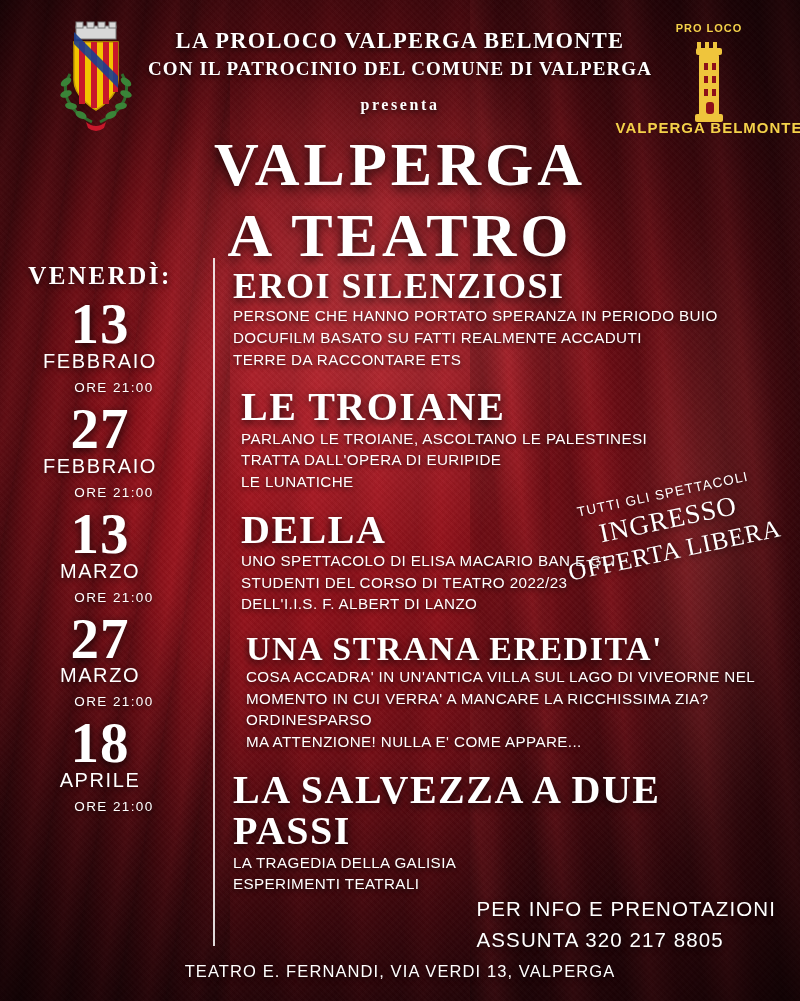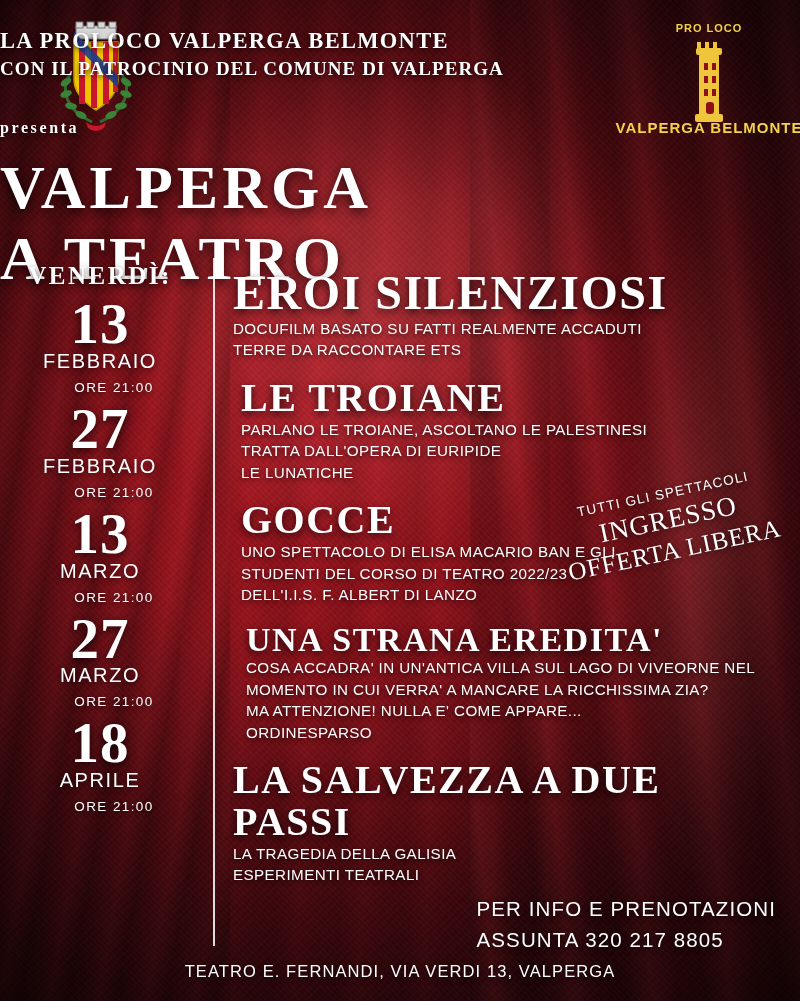--- a/index.html
+++ b/index.html
@@ -69,34 +69,34 @@
   
   .proloco { position: absolute; right: 28px; top: 18px; width: 126px; height: 124px; }
   .proloco-text {
     position: absolute; inset: 0;
     font-size: 11px; letter-spacing: 1px; color: #f4d24a; font-weight: bold;
   }
   .pl-top   { position:absolute; top: 4px;  left: 50%; transform: translateX(-50%) ; white-space: nowrap; }
   .pl-bottom{ position:absolute; bottom: 6px; left: 50%; transform: translateX(-50%); white-space: nowrap; font-size: 15px; }
 
   
-  .header { position: absolute; left: 0; right: 0; top: 28px; }
+  .header { position: absolute; left: 0; right: 0; top: 28px; text-align: center; }
   .org-line1 {
     font-family: "Liberation Serif", serif;
     font-size: 22.5px; font-weight: bold; letter-spacing: 1.3px;
     text-shadow: 0 2px 5px rgba(0,0,0,0.75);
   }
   .org-line2 {
     font-family: "Liberation Serif", serif;
     font-size: 19px; font-weight: bold; letter-spacing: 1.1px; margin-top: 4px;
     text-shadow: 0 2px 5px rgba(0,0,0,0.75);
   }
   .presenta {
     font-family: "Liberation Serif", serif;
-    font-size: 16px; font-weight: bold; letter-spacing: 2.6px; margin-top: 39px;
+    font-size: 16px; font-weight: bold; letter-spacing: 2.6px; margin-top: 16px;
     text-shadow: 0 2px 5px rgba(0,0,0,0.7);
   }
   .title-main {
     font-family: "Liberation Serif", serif;
     font-weight: bold;
     font-size: 62px;
     letter-spacing: 4px;
     margin-top: 18px;
     line-height: 1.05;
     text-shadow: 0 3px 12px rgba(0,0,0,0.8);
@@ -144,21 +144,21 @@
     letter-spacing: 1.5px;
     text-shadow: 0 3px 9px rgba(0,0,0,0.8);
     line-height: 1.04;
   }
   .show-line {
     font-size: 15.2px;
     letter-spacing: 0.4px;
     line-height: 1.42;
     text-shadow: 0 2px 5px rgba(0,0,0,0.7);
   }
-  .sz-1 .show-title { font-size: 48px; }
+  .sz-1 .show-title { font-size: 36px; }
   .sz-2 .show-title { font-size: 40px; }
   .sz-3 .show-title { font-size: 40px; }
   .sz-4 .show-title { font-size: 34px; }
   .sz-5 .show-title { font-size: 40px; }
   .indent-1 { margin-left: 0px; }
   .indent-2 { margin-left: 8px; }
   .indent-3 { margin-left: 8px; }
   .indent-4 { margin-left: 13px; }
   .indent-5 { margin-left: 0px; }
 
@@ -308,44 +308,45 @@
         <div class="date-day">18</div>
         <div class="date-month">APRILE</div>
         <div class="date-time">ORE 21:00</div>
       </div>
     </div>
 
     <div class="shows">
 
       <div class="show sz-1 indent-1">
         <div class="show-title">EROI SILENZIOSI</div>
+        <div class="show-line">PERSONE CHE HANNO PORTATO SPERANZA IN PERIODO BUIO</div>
         <div class="show-line">DOCUFILM BASATO SU FATTI REALMENTE ACCADUTI</div>
         <div class="show-line">TERRE DA RACCONTARE ETS</div>
       </div>
 
       <div class="show sz-2 indent-2">
         <div class="show-title">LE TROIANE</div>
         <div class="show-line">PARLANO LE TROIANE, ASCOLTANO LE PALESTINESI</div>
         <div class="show-line">TRATTA DALL'OPERA DI EURIPIDE</div>
         <div class="show-line">LE LUNATICHE</div>
       </div>
 
       <div class="show sz-3 indent-3">
-        <div class="show-title">GOCCE</div>
+        <div class="show-title">DELLA</div>
         <div class="show-line">UNO SPETTACOLO DI ELISA MACARIO BAN E GLI</div>
         <div class="show-line">STUDENTI DEL CORSO DI TEATRO 2022/23</div>
         <div class="show-line">DELL'I.I.S. F. ALBERT DI LANZO</div>
       </div>
 
       <div class="show sz-4 indent-4">
         <div class="show-title">UNA STRANA EREDITA'</div>
         <div class="show-line">COSA ACCADRA' IN UN'ANTICA VILLA SUL LAGO DI VIVEORNE NEL</div>
         <div class="show-line">MOMENTO IN CUI VERRA' A MANCARE LA RICCHISSIMA ZIA?</div>
+        <div class="show-line">ORDINESPARSO</div>
         <div class="show-line">MA ATTENZIONE! NULLA E' COME APPARE...</div>
-        <div class="show-line">ORDINESPARSO</div>
       </div>
 
       <div class="show sz-5 indent-5">
         <div class="show-title">LA SALVEZZA A DUE PASSI</div>
         <div class="show-line">LA TRAGEDIA DELLA GALISIA</div>
         <div class="show-line">ESPERIMENTI TEATRALI</div>
       </div>
 
     </div>
 

